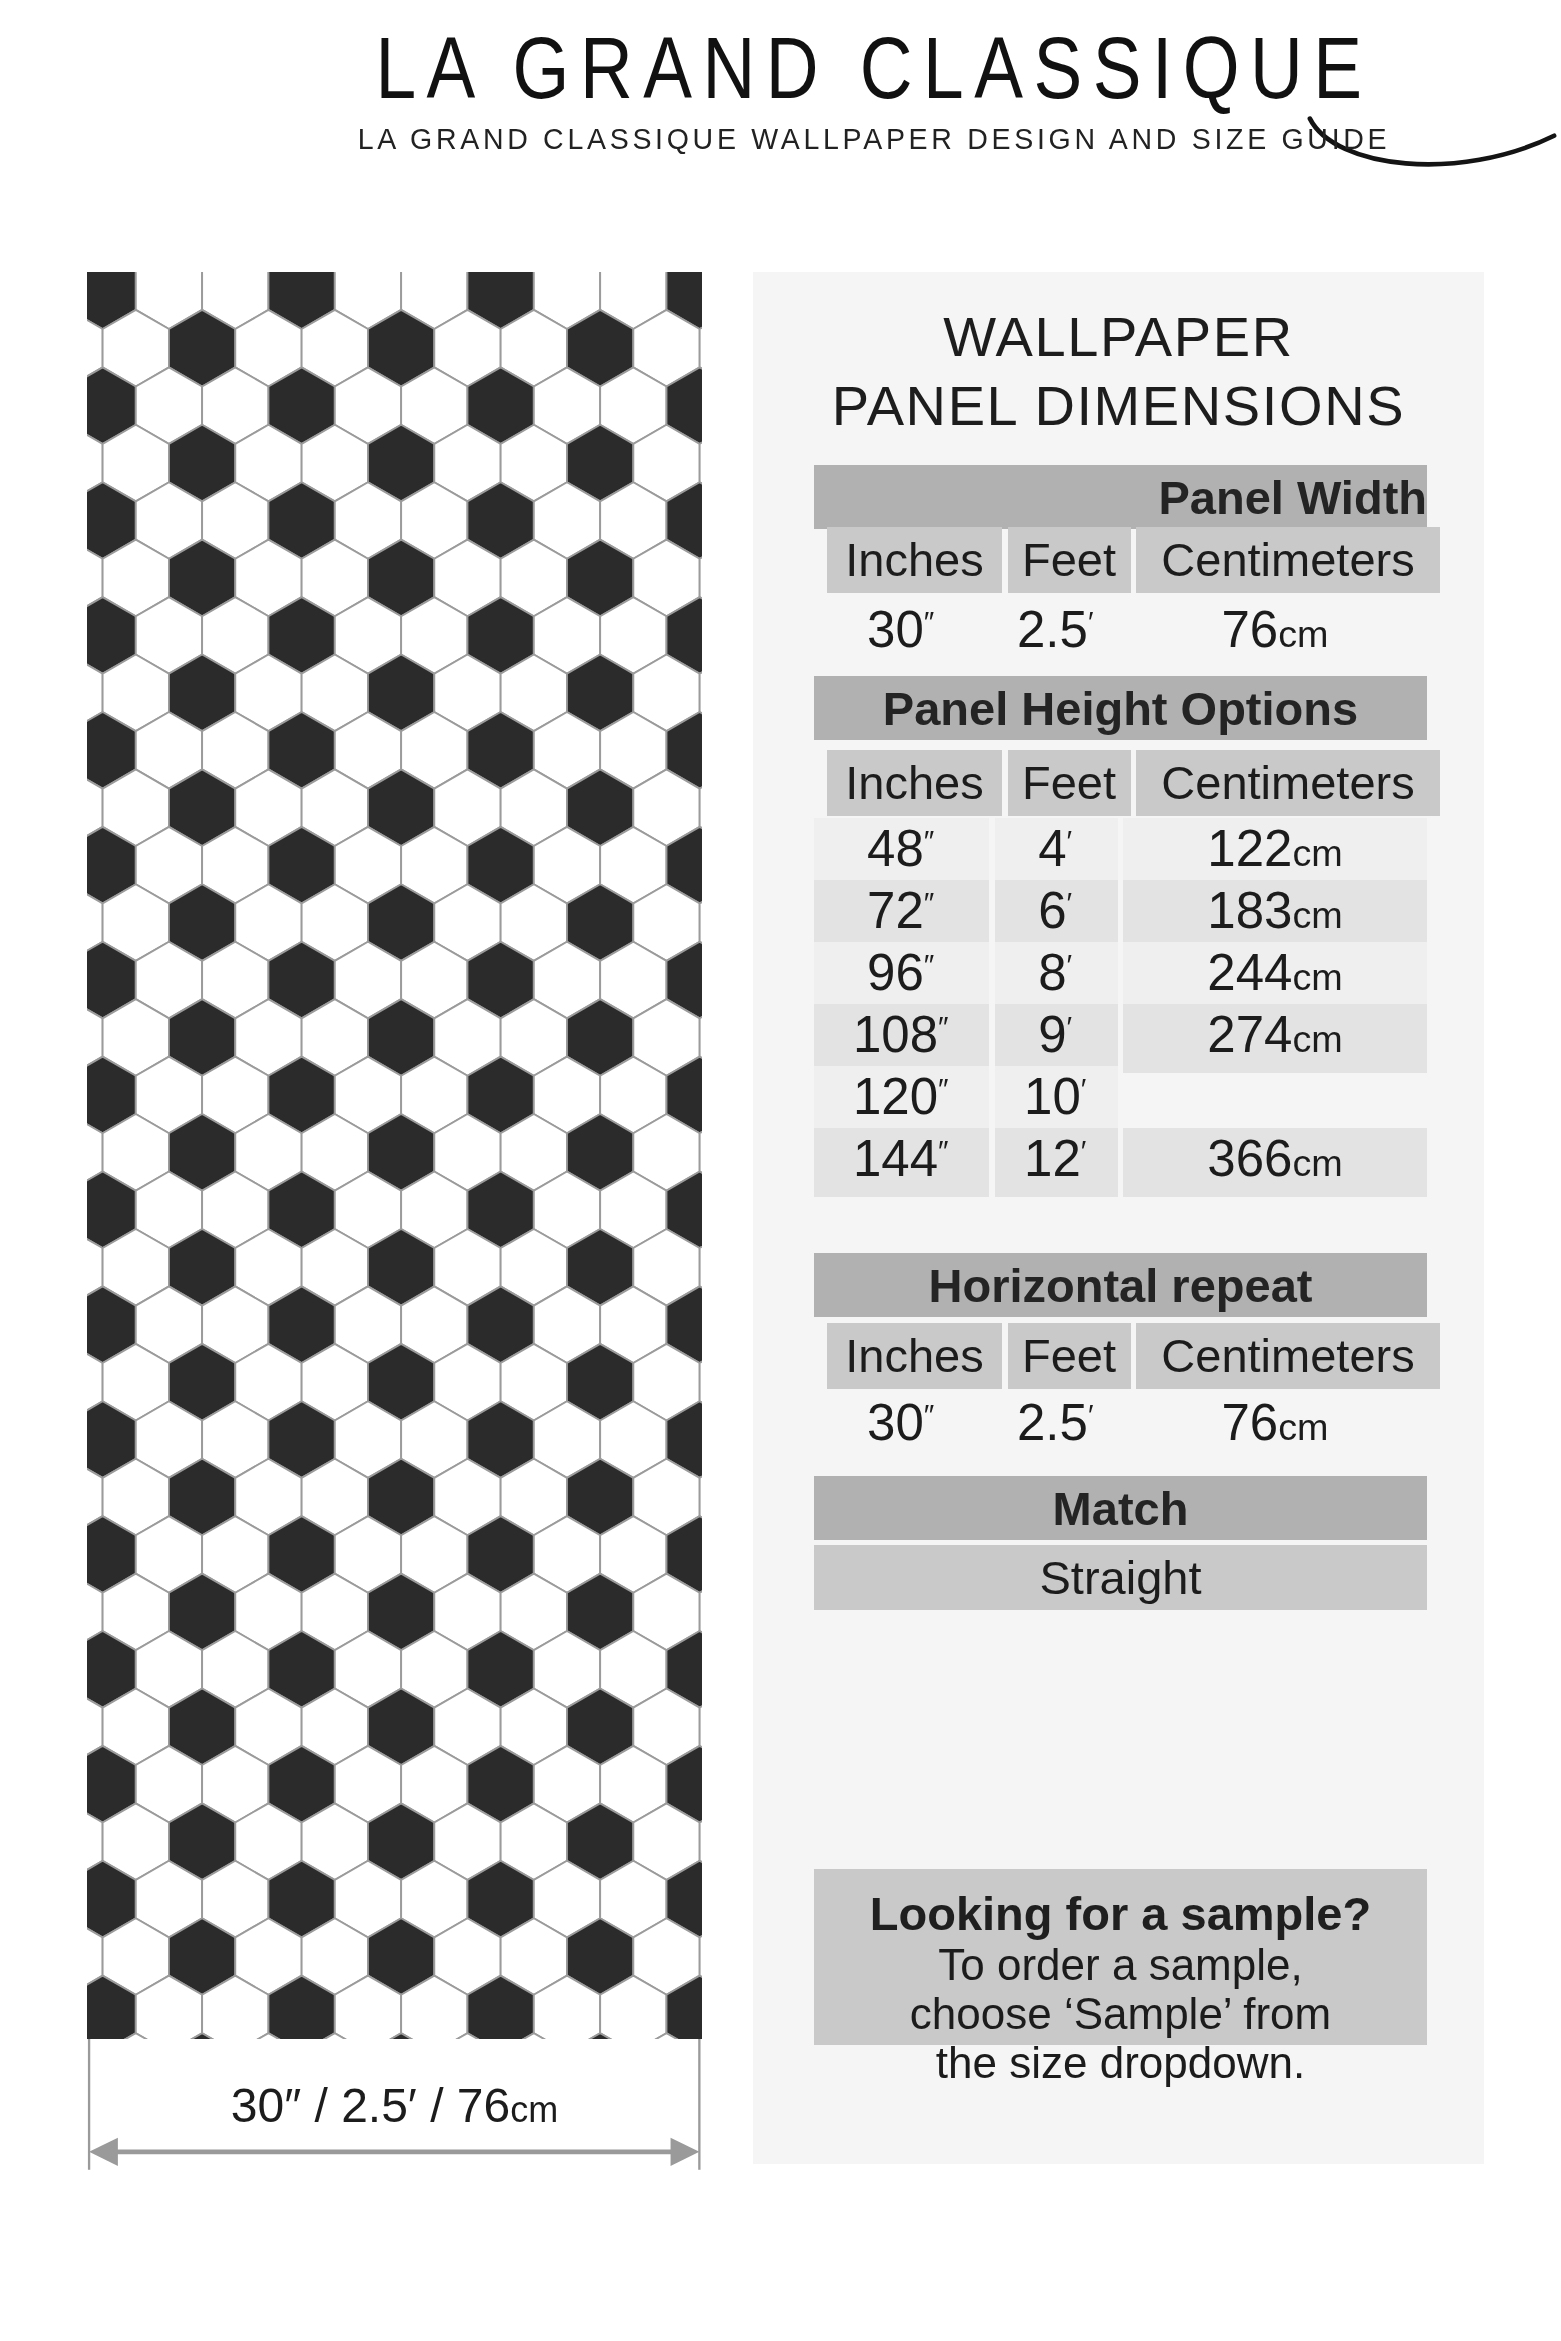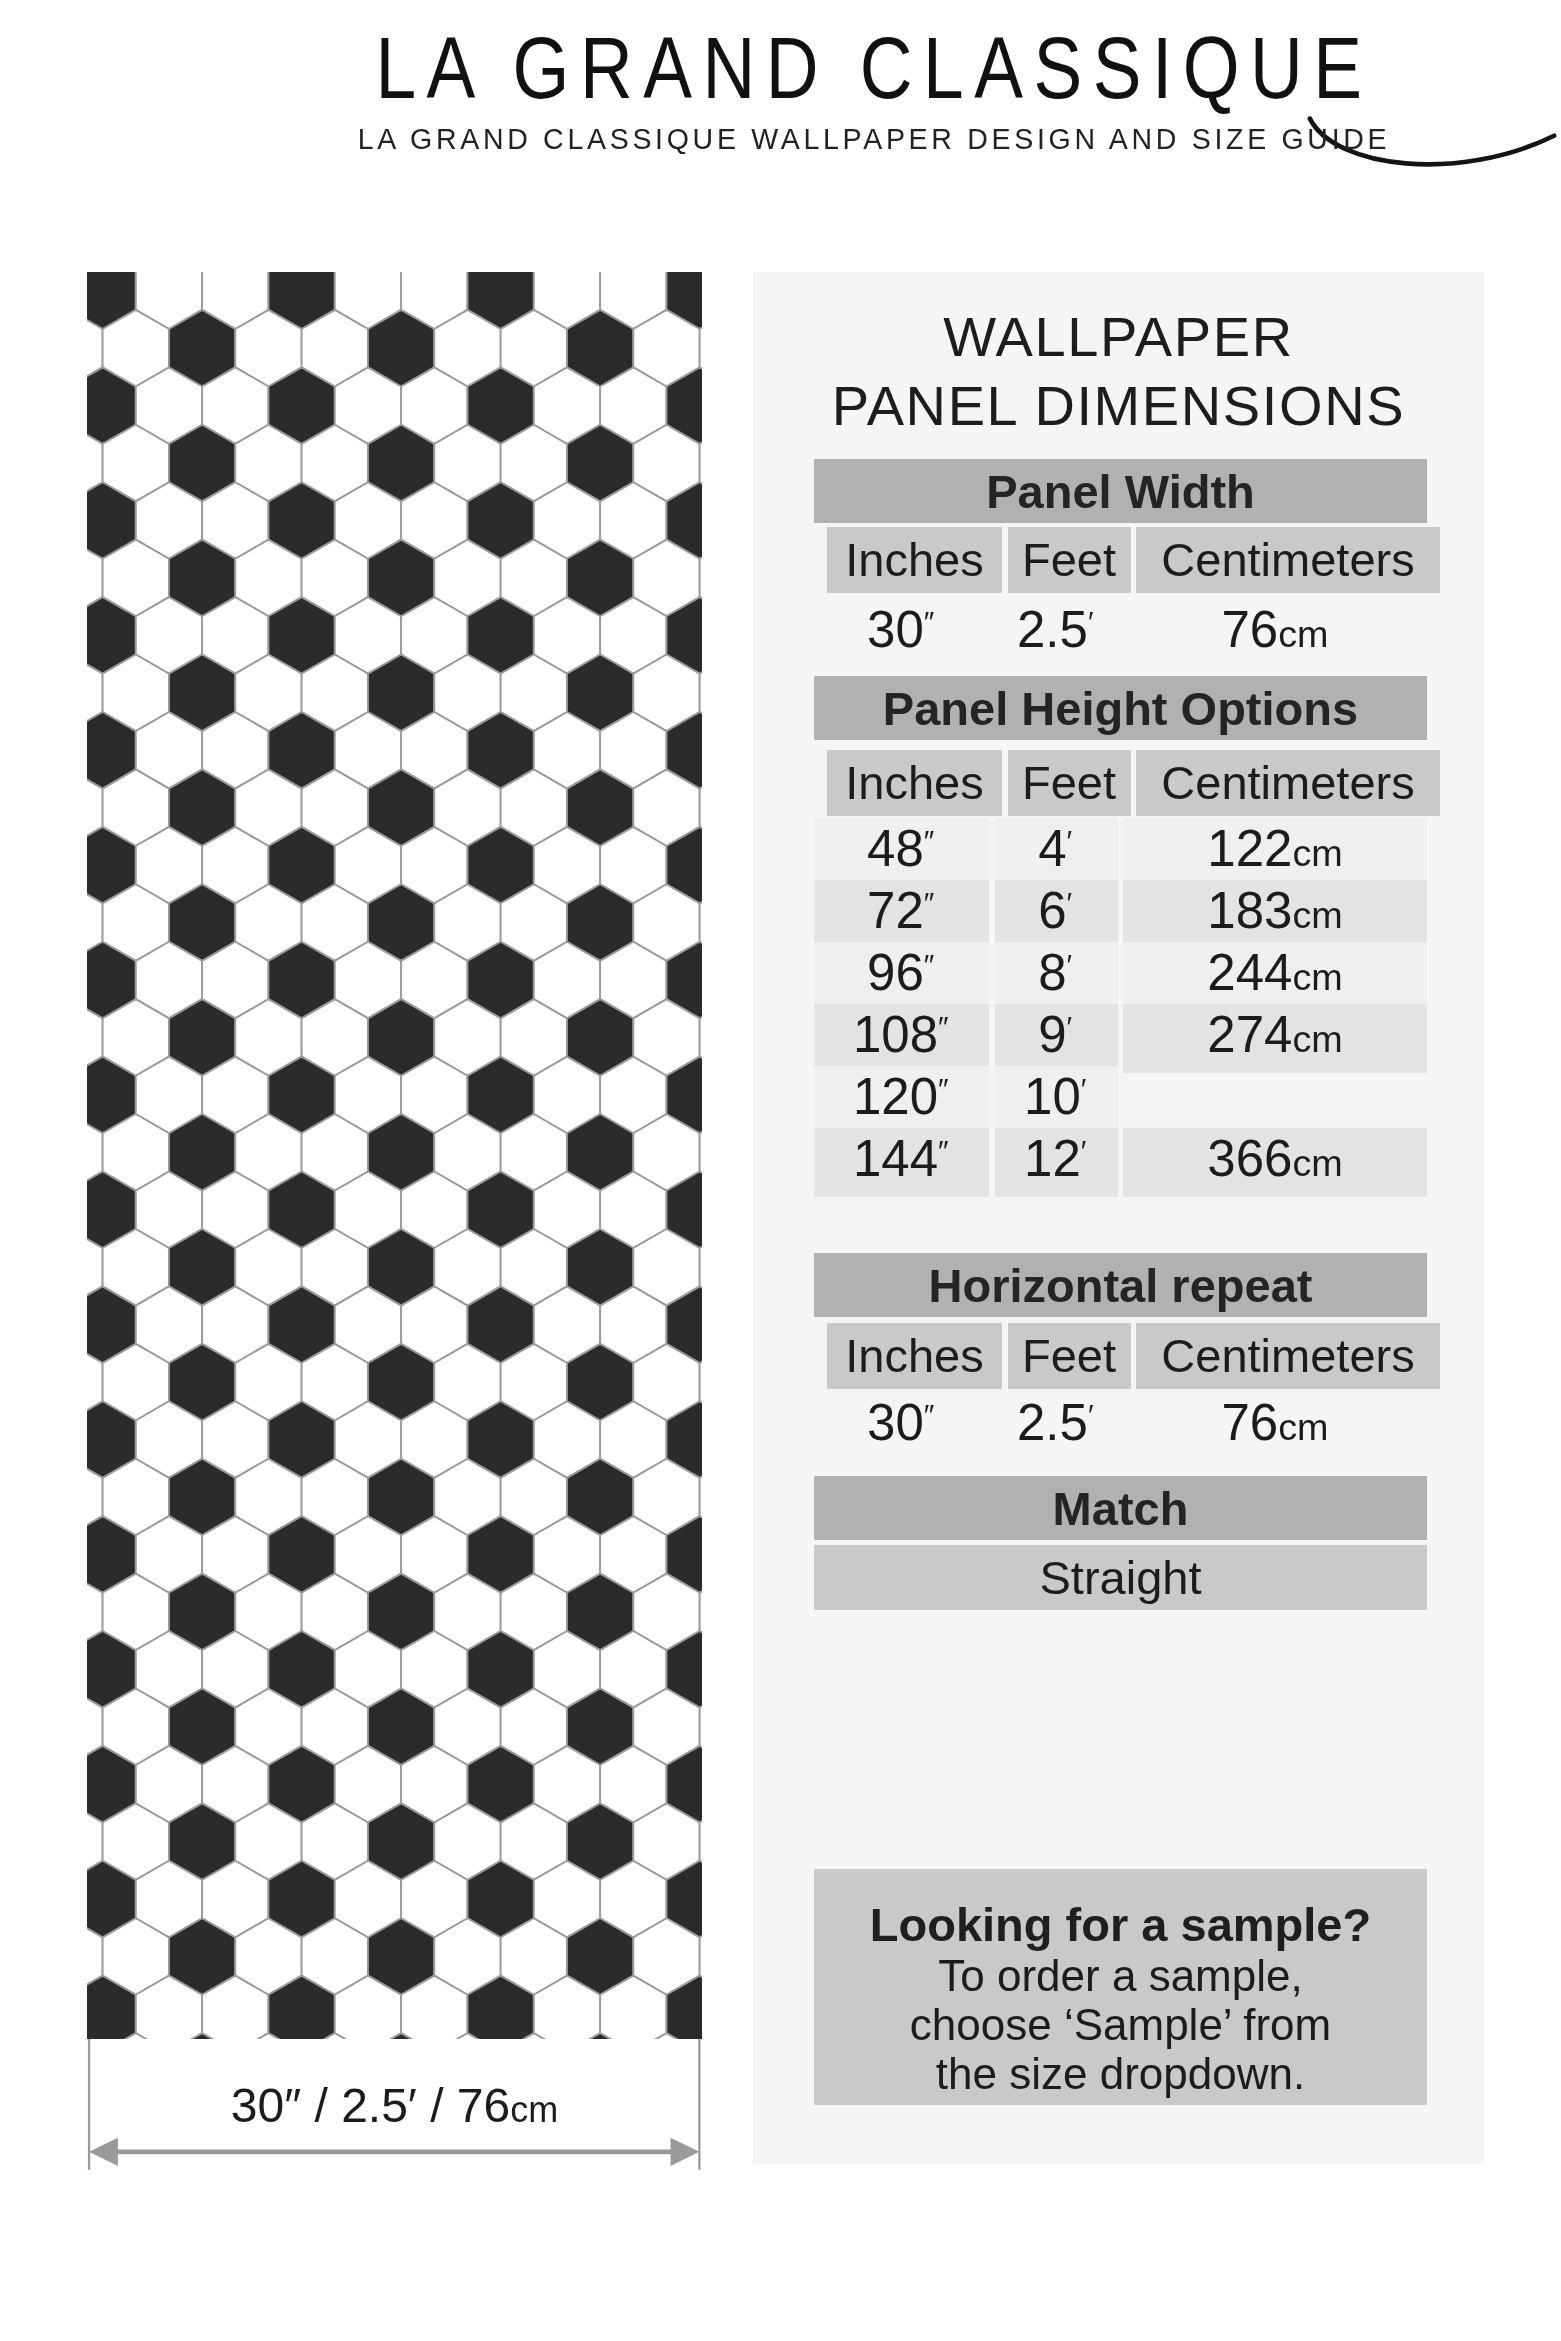--- a/index.html
+++ b/index.html
@@ -40,26 +40,26 @@
   .val-row.alt .val-cell{background:#e3e3e3;}
   .val-row.lite .val-cell{background:#efefef;}
   .free-vals{height:81px;}
   .free-vals .val-cell{line-height:78px;}
   .mark{font-size:.58em;position:relative;top:-.52em;letter-spacing:1.6px;}
   .cmu{font-size:.74em;}
 
   #match-value{height:65px;background:#c9c9c9;text-align:center;
                font-size:47px;line-height:66px;color:#1c1c1c;}
 
-  #sample-box{top:1597px;height:236px;background:#c9c9c9;text-align:center;padding-top:30px;box-sizing:border-box;}
+  #sample-box{top:1597px;height:176px;background:#c9c9c9;text-align:center;padding-top:19px;box-sizing:border-box;}
   #sample-title{font-size:47px;line-height:52px;font-weight:bold;color:#1f1f1f;}
   .sample-line{font-size:44px;line-height:49px;color:#1c1c1c;}
 
   
-  #pw-bar{top:187px;} #pw-cols{top:255px;} #pw-vals{top:319px;}
+  #pw-bar{top:193px;text-align:right;} #pw-cols{top:255px;} #pw-vals{top:319px;}
   #ph-bar{top:404px;} #ph-cols{top:478px;} #ph-rows{top:546px;}
   #hr-bar{top:981px;} #hr-cols{top:1051px;} #hr-vals{top:1116px;height:72px;}
   #hr-vals .val-cell{line-height:70px;}
   #match-bar{top:1204px;} #match-value{top:1273px;}
 </style>
 </head>
 <body>
 
 <div id="page">
 

